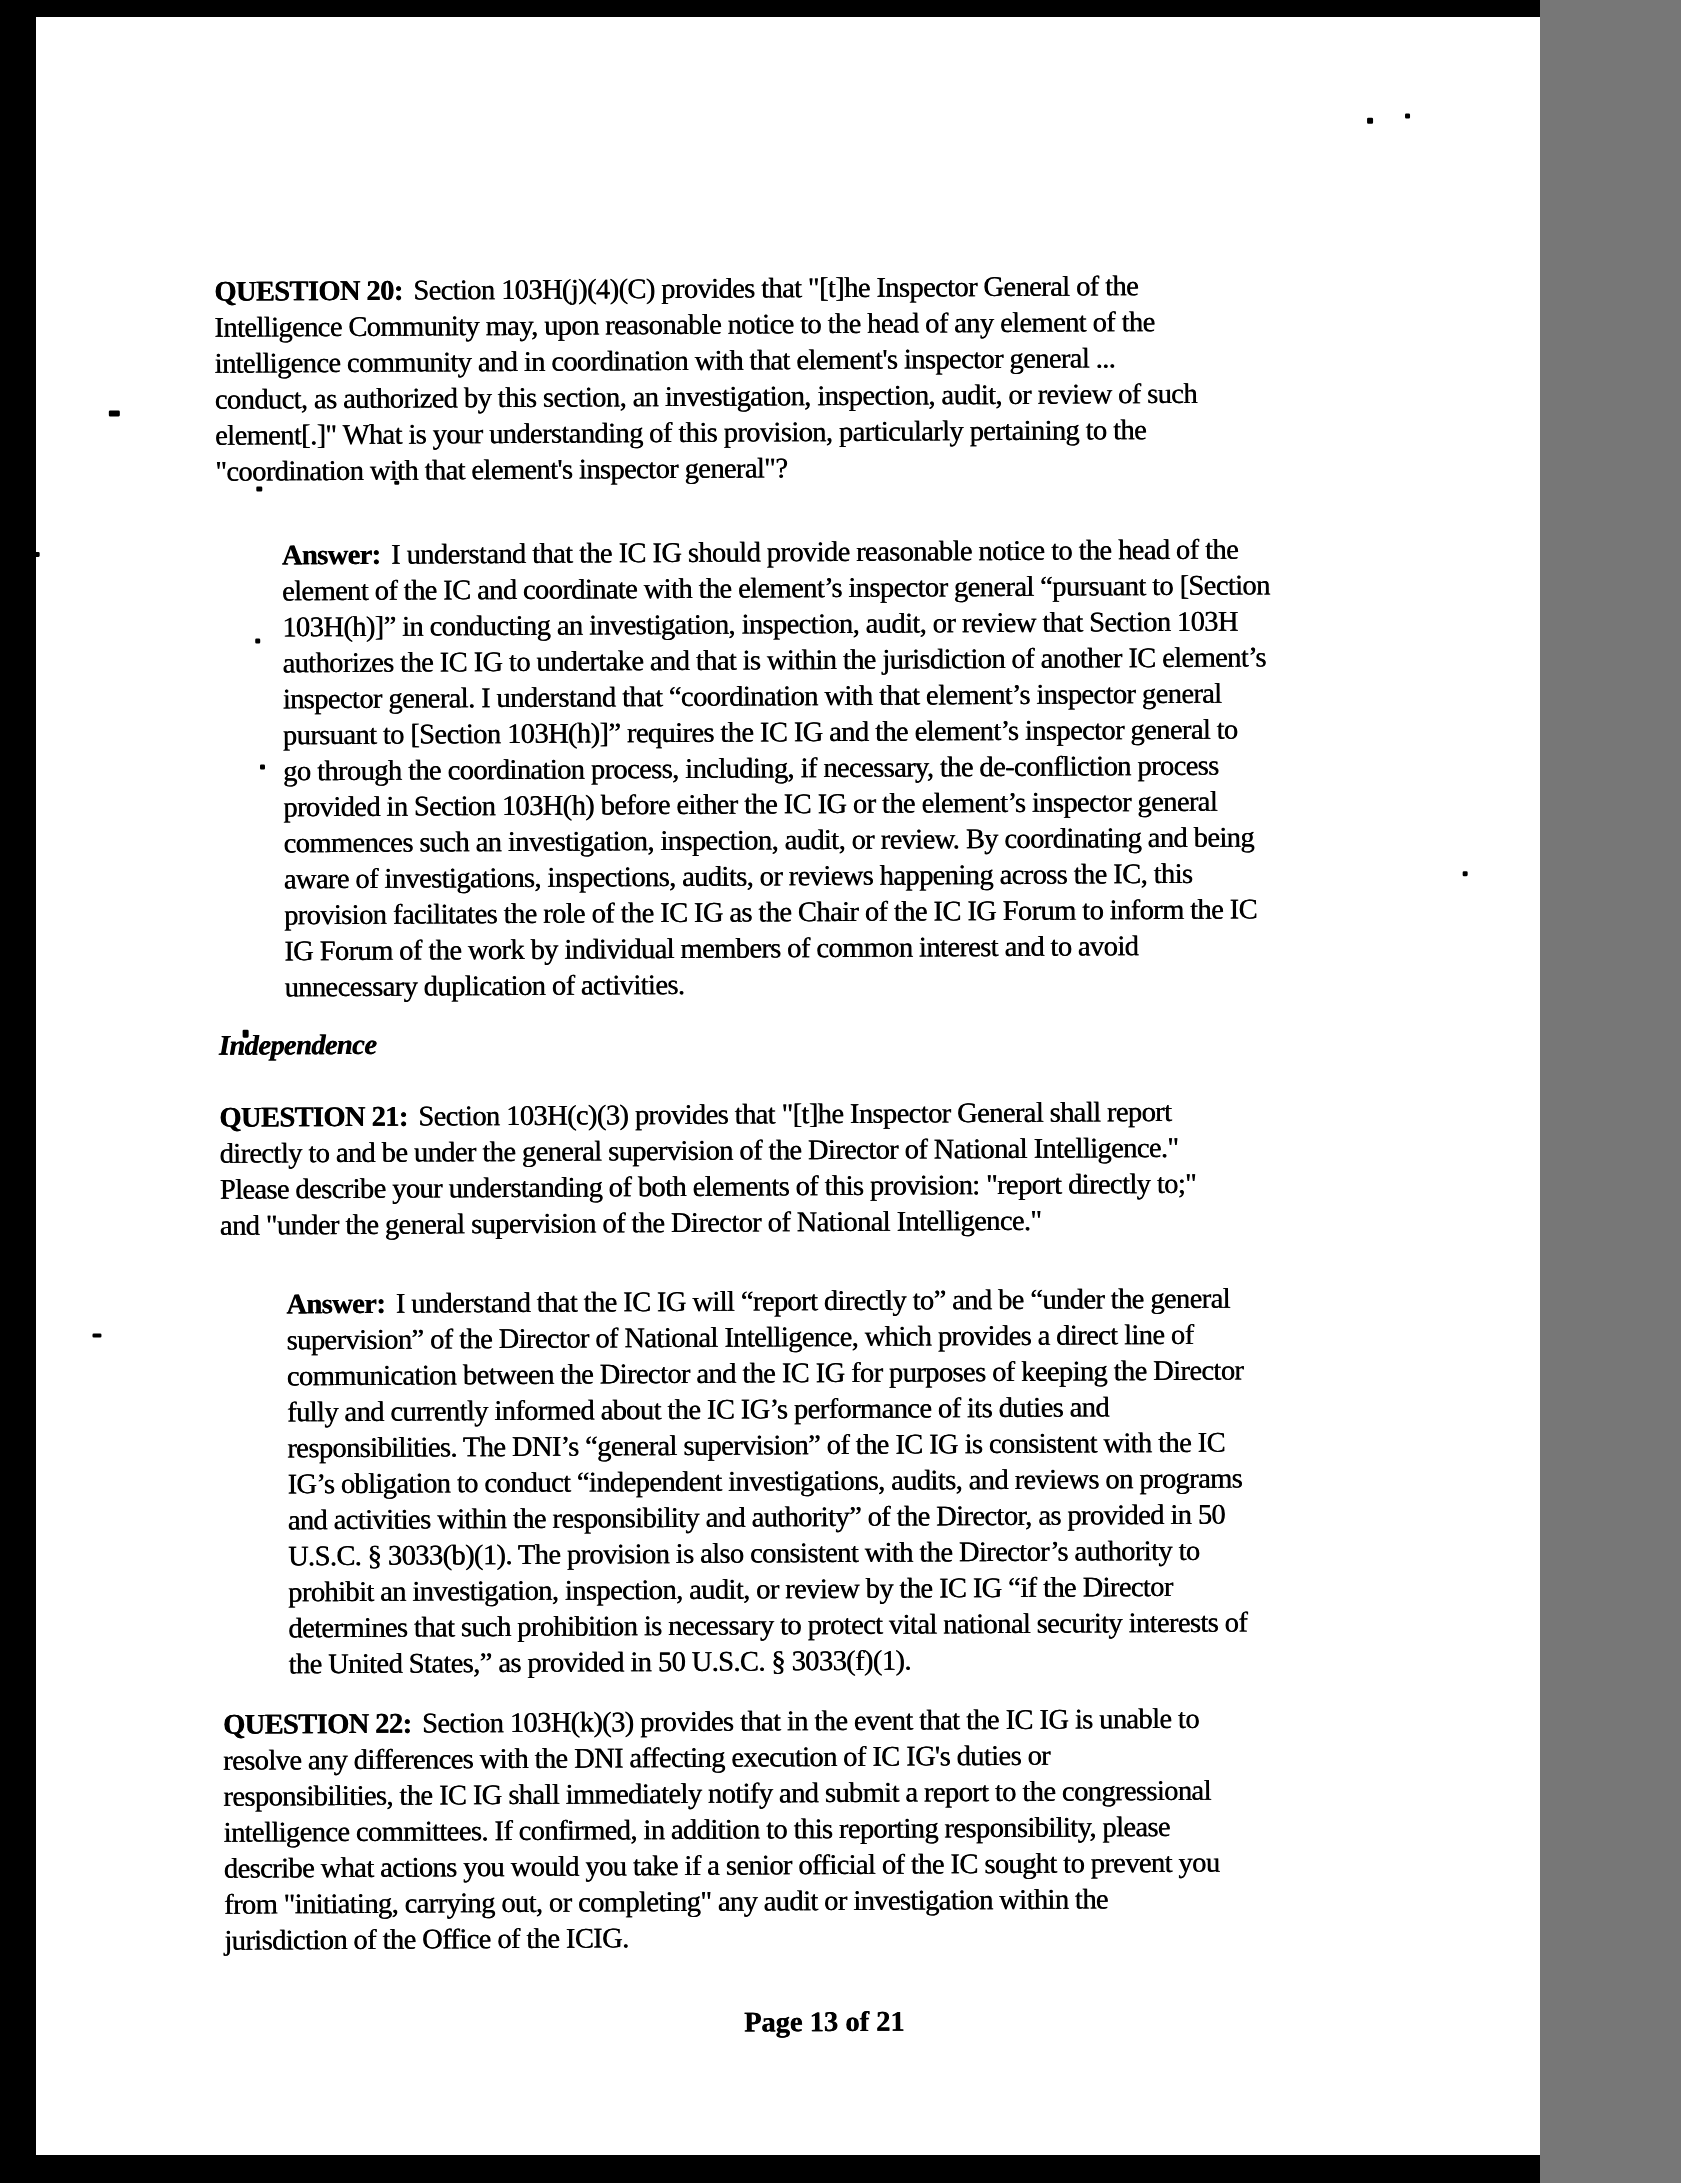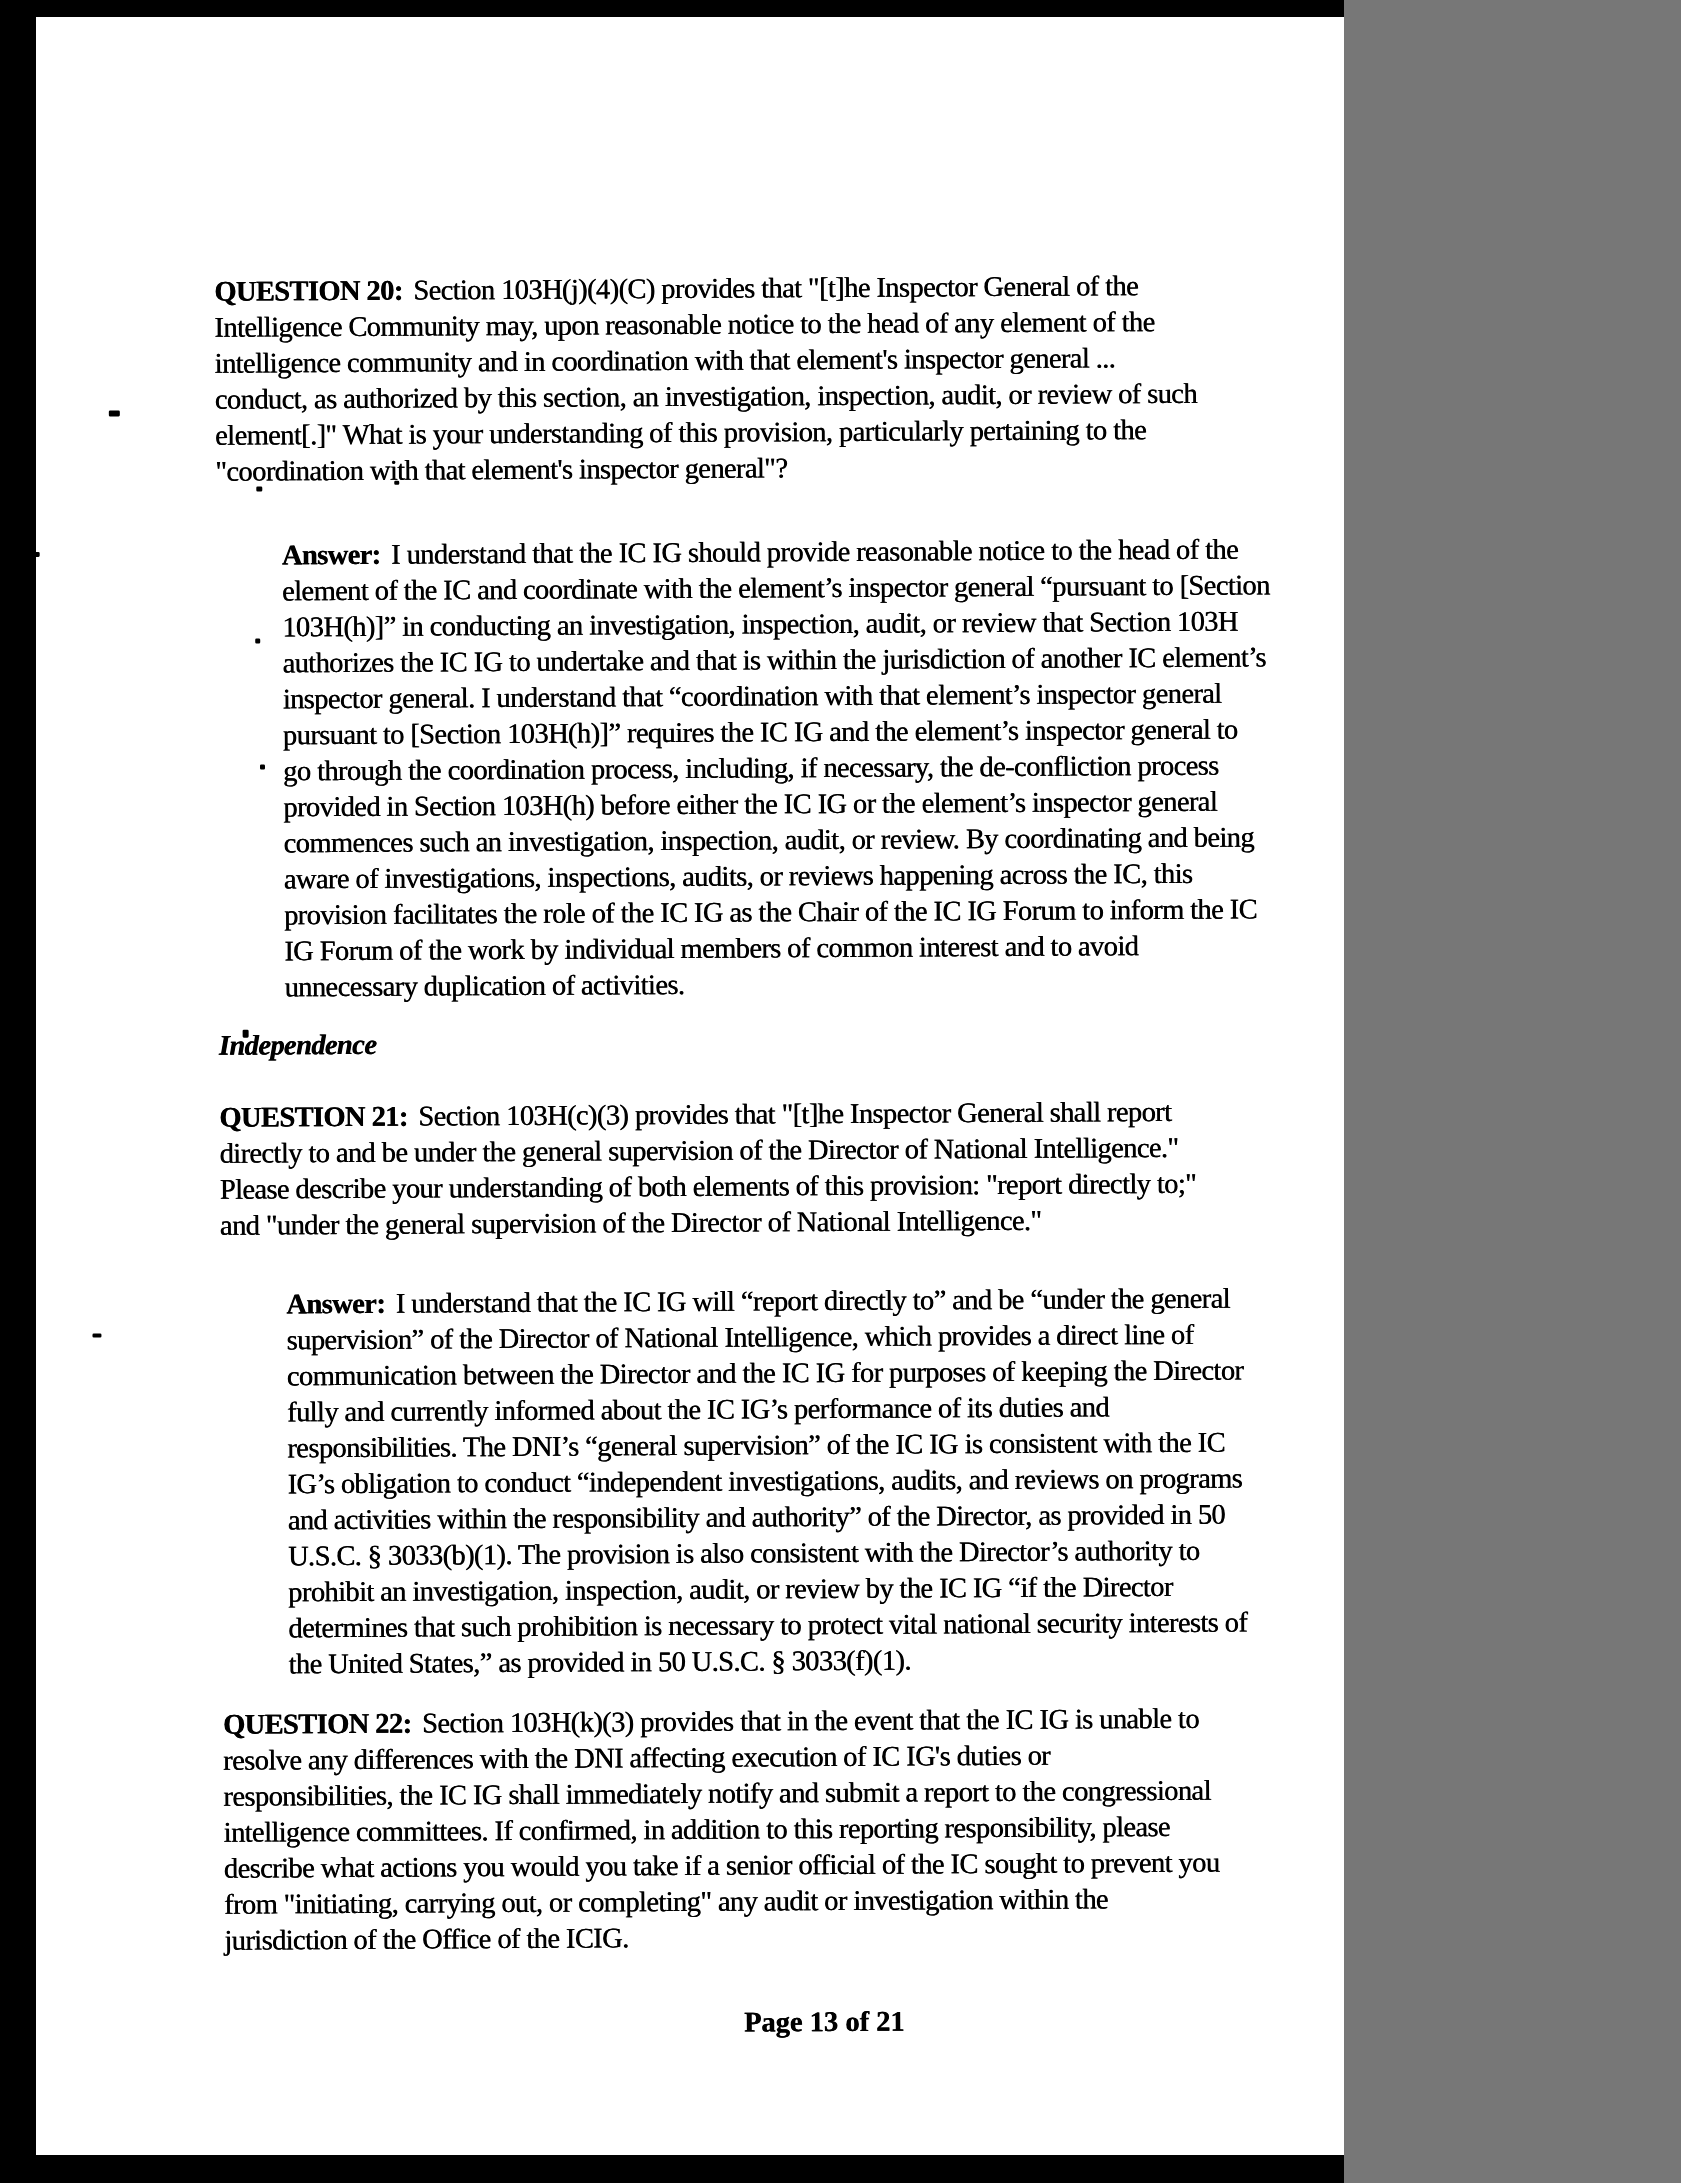--- a/index.html
+++ b/index.html
@@ -1,18 +1,18 @@
 <!DOCTYPE html>
 <html style="font-size:10.6px"><head>
 <meta charset="utf-8">
 <style>
   html,body{margin:0;padding:0;background:#777;}
   .page{
     position:relative;
-    width:1344px;height:2183px;
+    width:1540px;height:2183px;
     background:#ffffff;
     overflow:hidden;
     font-family:"Liberation Serif","DejaVu Serif",serif;
     color:#000;
   }
   
   .bar{position:absolute;background:#000;}
   .bar-top{left:0;top:0;width:1682px;height:17px;}
   .bar-left{left:0;top:0;width:36px;height:2183px;}
   .bar-bottom{left:0;top:2155px;width:1682px;height:28px;}

